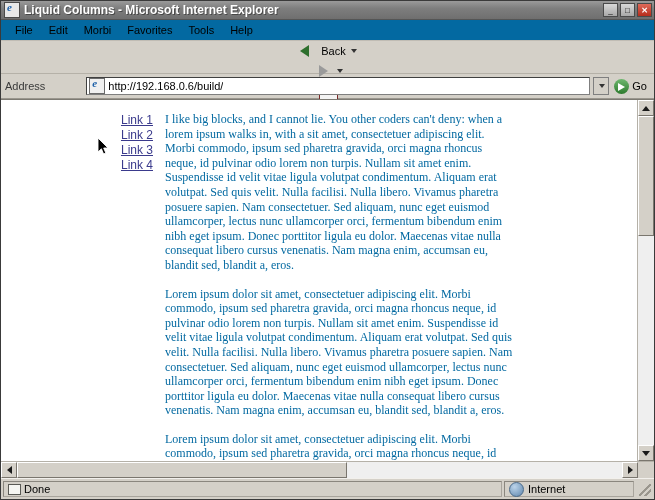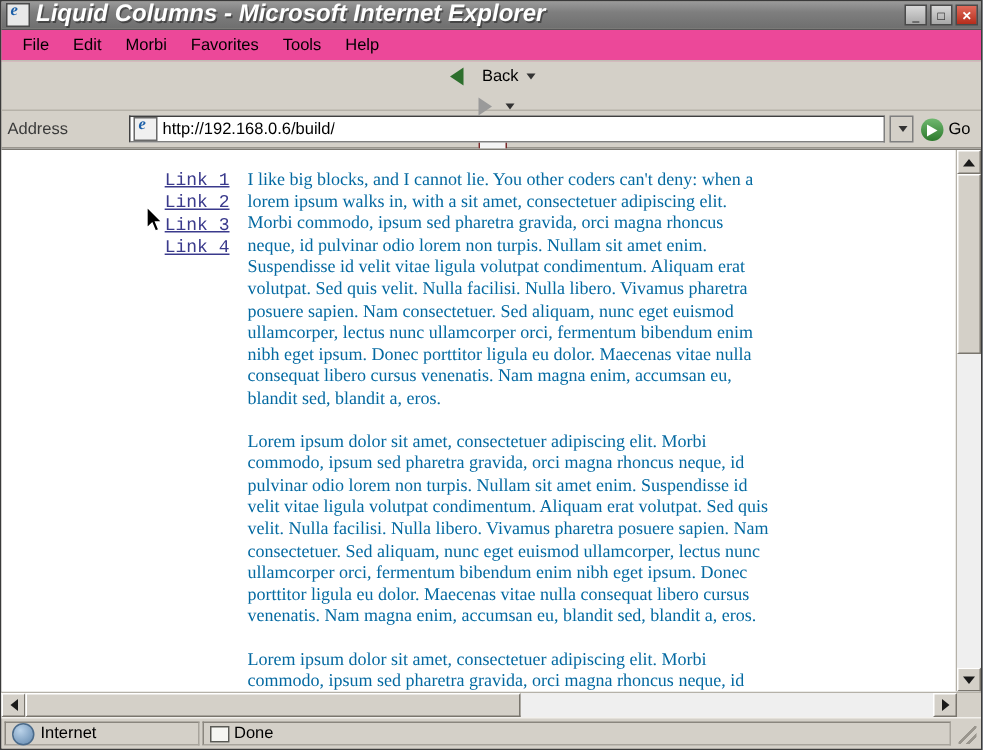--- a/index.html
+++ b/index.html
@@ -49,27 +49,26 @@
     position: absolute;
     left: 2px; top: -2px;
     font-size: 11px;
     color: #1b5fa8;
     font-family: "Liberation Serif", serif;
     font-style: italic;
     font-weight: bold;
   }
   .title-text {
     color: #fff;
-    font-size: 16px;
+    font-size: 12px;
     font-weight: bold;
     flex: 1;
     white-space: nowrap;
     overflow: hidden;
     text-shadow: 1px 1px 0 rgba(0,0,0,0.4);
-    font-style: italic;
   }
   .title-buttons {
     display: flex;
     gap: 2px;
   }
   .tbtn {
     width: 15px; height: 14px;
     background: linear-gradient(to bottom, #d8d8d8, #a8a8a8);
     border: 1px solid #4a4a4a;
     position: relative;
@@ -80,21 +79,21 @@
     box-sizing: border-box;
   }
   .tbtn.close {
     background: linear-gradient(to bottom, #e06a5a, #b52d1c);
     color: #fff;
     font-weight: bold;
   }
   
   .menubar {
     height: 20px;
-    background: #ec4899;
+    background: #0369a1;
     display: flex;
     align-items: center;
     padding-left: 6px;
     border-bottom: 1px solid #c0bcb4;
   }
   .menubar .mi {
     padding: 2px 8px;
     font-size: 11px;
     color: #000;
   }
@@ -386,21 +385,21 @@
     padding: 0 0 0 6px;
     text-align: right;
   }
   .nav-list li {
     margin-bottom: 1px;
   }
   .nav-list a {
     color: #3a3a8c;
     text-decoration: underline;
     font-size: 12px;
-    font-family: Liberation Mono, monospace;
+    font-family: Liberation Sans, sans-serif;
   }
   .col-main {
     flex: 1;
     padding: 12px 24px 0 12px;
     box-sizing: border-box;
     max-width: 385px;
   }
   .col-main p {
     margin: 0 0 14px 0;
     font-family: "Liberation Serif", serif;
@@ -732,24 +731,24 @@
     <div class="hsb-track">
       <div class="hsb-thumb"></div>
     </div>
     <div class="hsb-btn">
         <i class="sb-right"></i>
       </div>
     <div class="corner-box"></div>
   </div>
 
   <div class="statusbar">
+    <div class="status-cell status-left">
+      <span class="done-ico"></span>
+      <span>Done</span>
+    </div>
     <div class="status-cell status-zone">
       <span class="globe-ico"></span>
       <span>Internet</span>
     </div>
-    <div class="status-cell status-left">
-      <span class="done-ico"></span>
-      <span>Done</span>
-    </div>
     <div class="status-grip"></div>
   </div>
 
 </div>
 
 </body></html>

